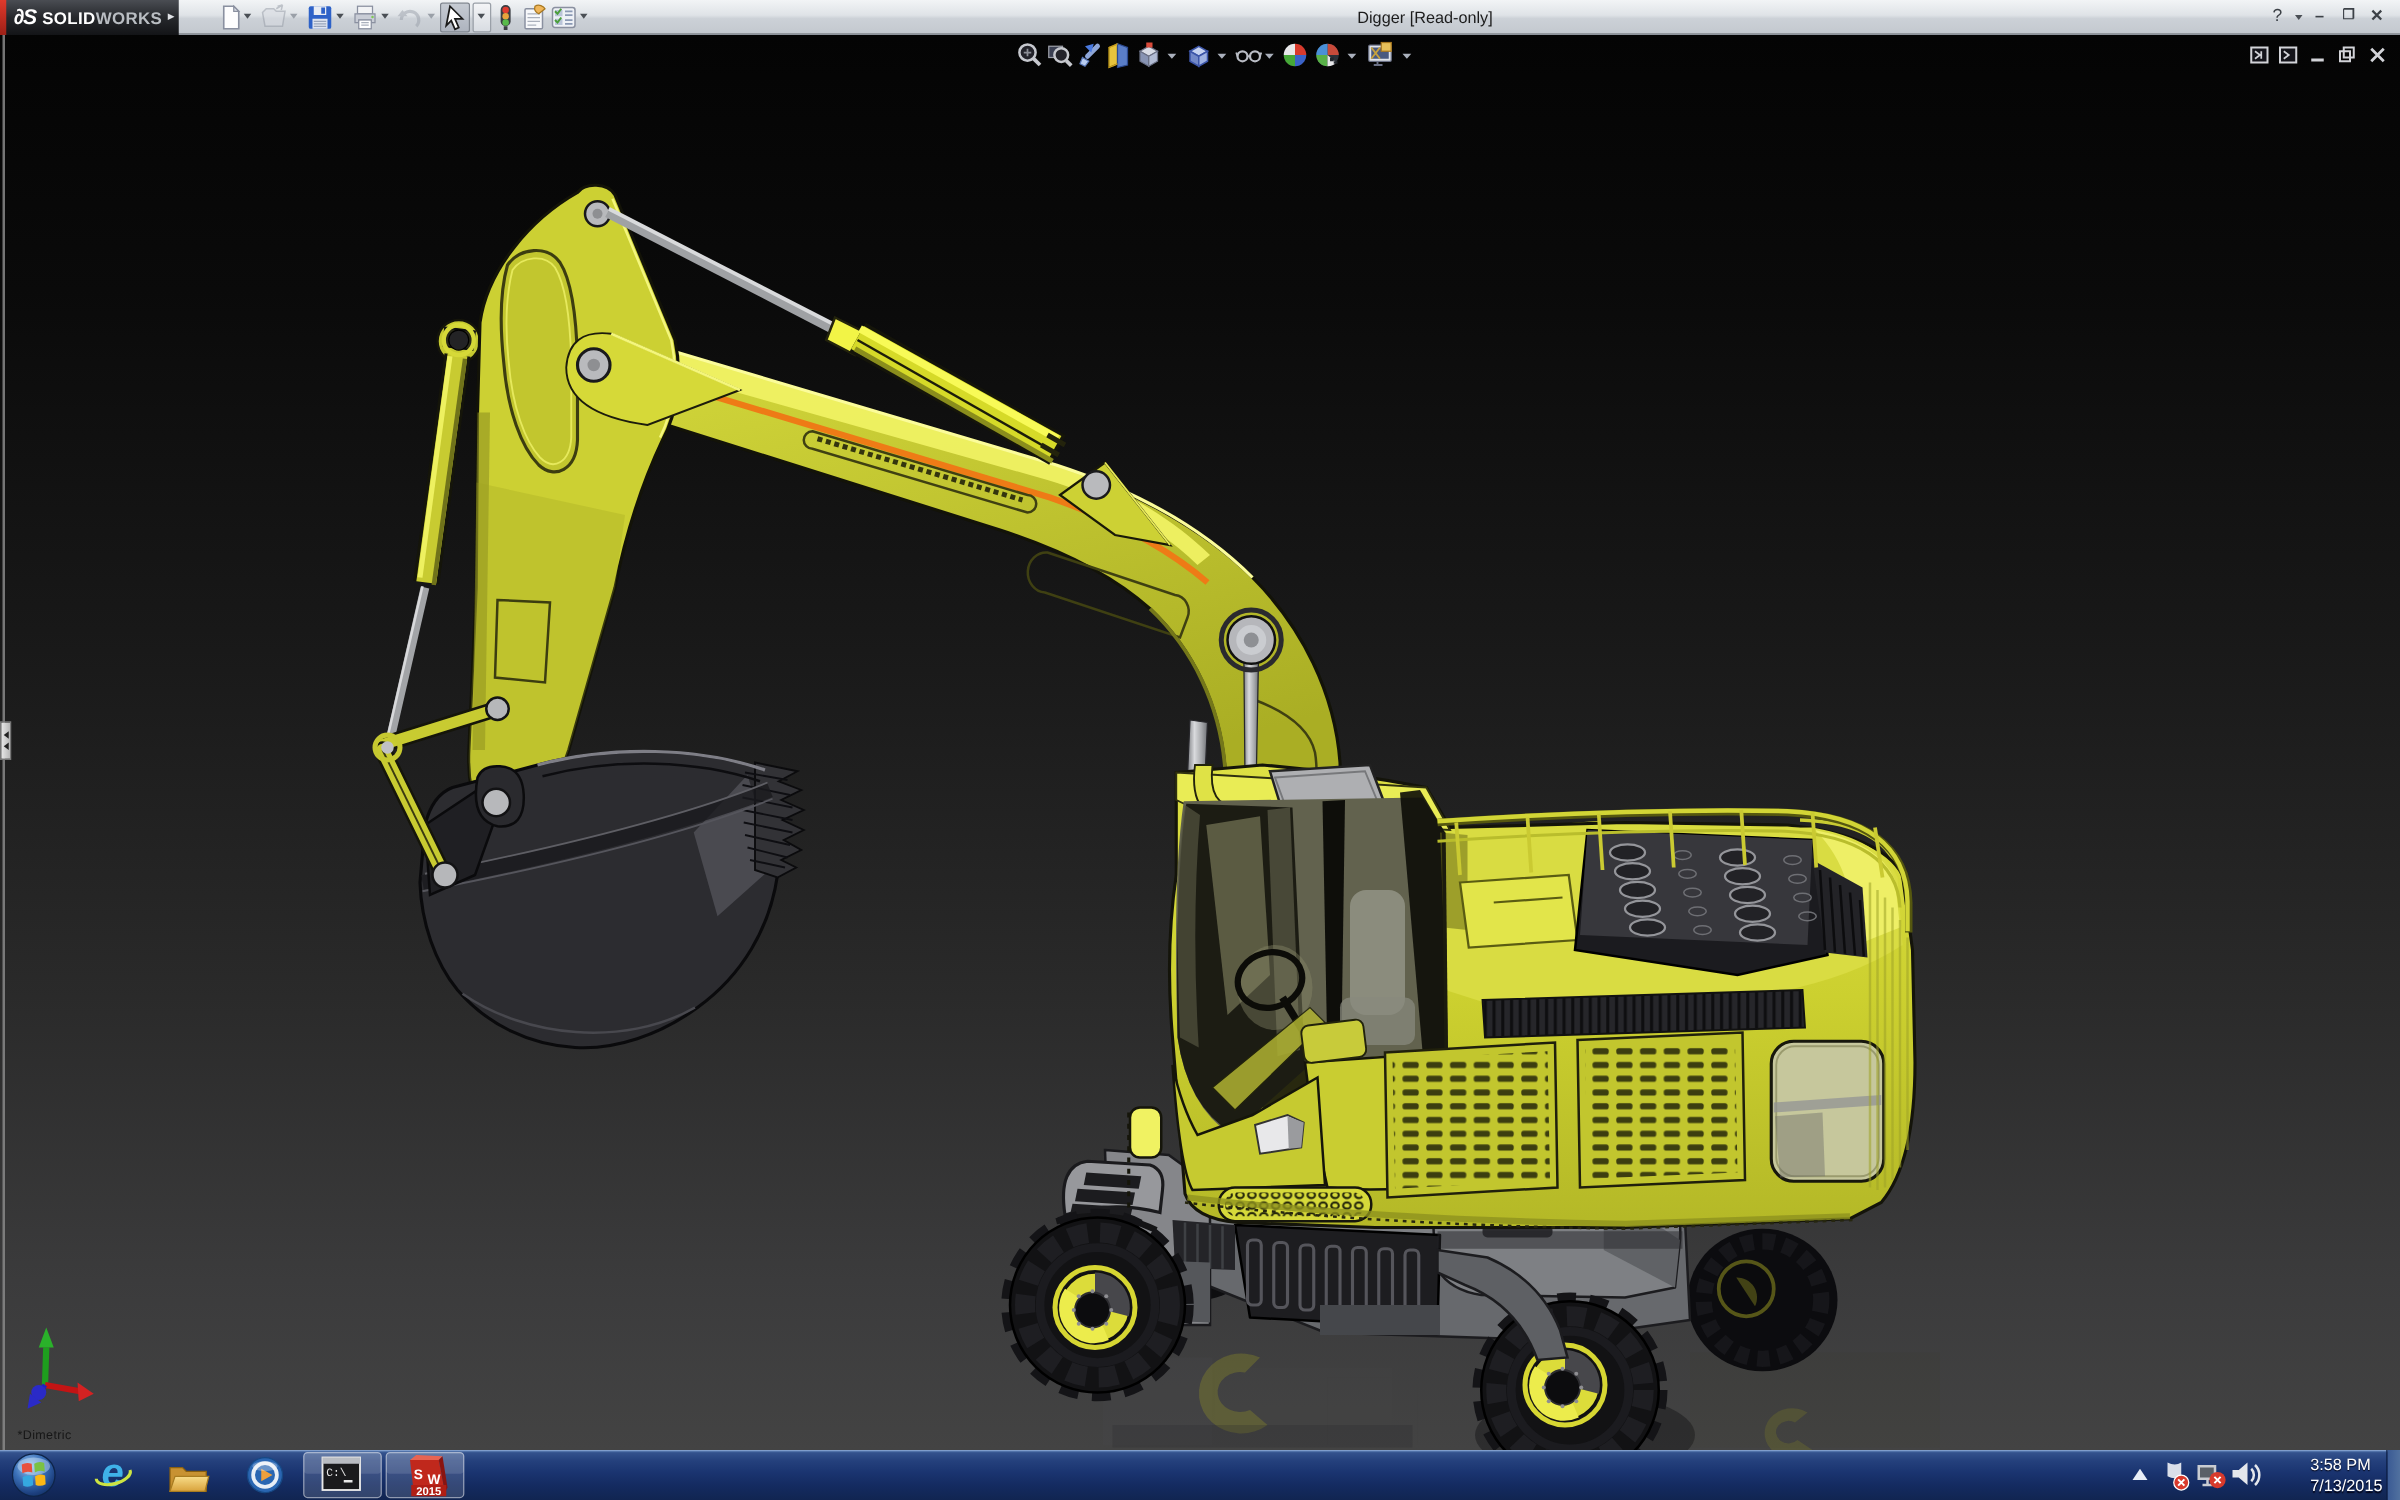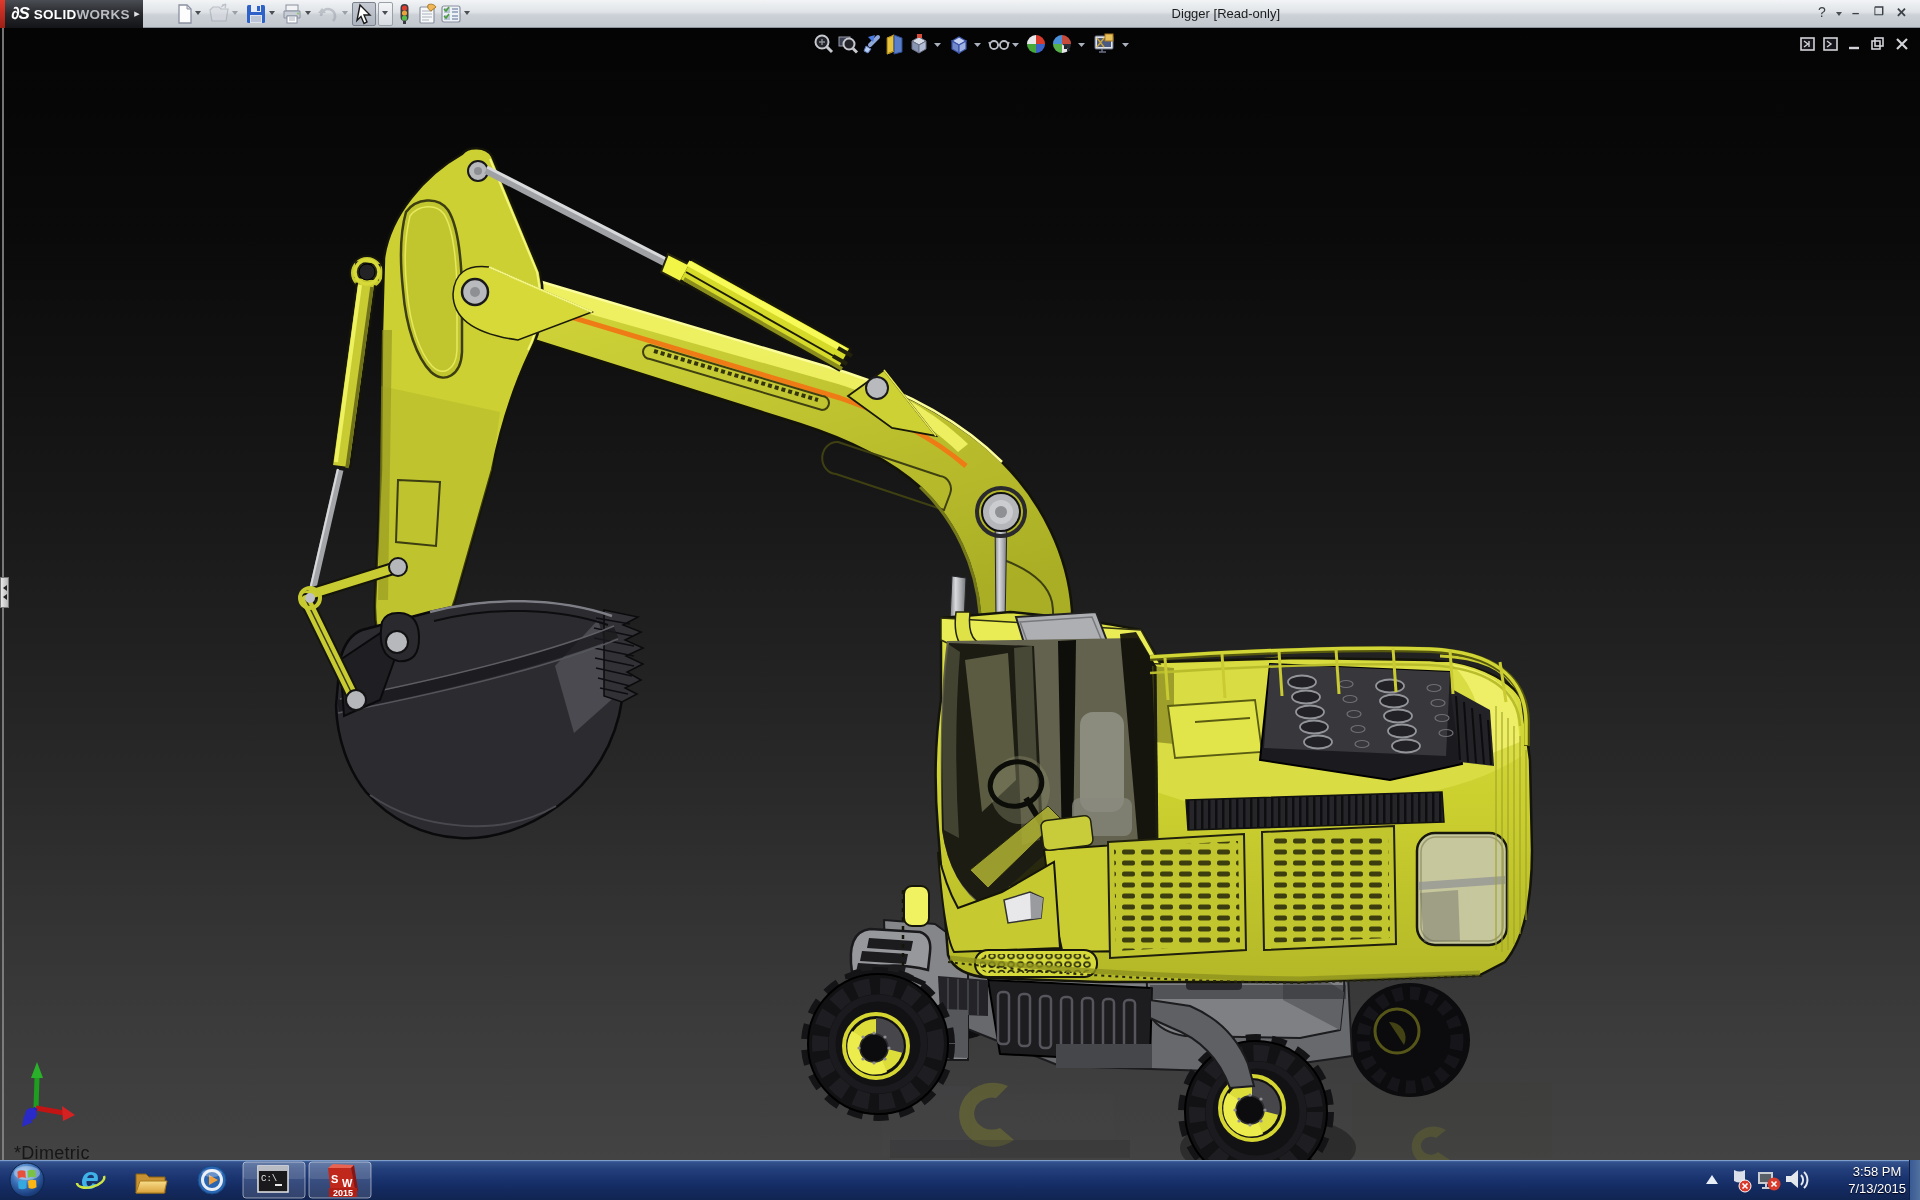--- a/index.html
+++ b/index.html
@@ -11,38 +11,38 @@
 #swlogo{position:absolute;left:0;top:0;width:143px;height:28px;
  background:linear-gradient(#4a4d53,#26282c 50%,#131417);display:flex;align-items:center}
 #swlogo .red{position:absolute;left:0;top:0;width:5px;height:28px;background:linear-gradient(#e03a2c,#9c1f16)}
 #swlogo .ds{color:#fff;font-style:italic;font-weight:bold;font-size:17px;margin-left:11px;letter-spacing:-1px}
 #swlogo .t1{color:#fff;font-weight:bold;font-size:13.5px;letter-spacing:.3px;margin-left:5px}
 #swlogo .t2{color:#b9bdc2;font-weight:bold;font-size:13.5px;letter-spacing:.3px}
 #expbtn{position:absolute;left:131px;top:0;width:12px;height:28px;color:#dfe2e6;font-size:7px;line-height:28px;text-align:center}
 .tbicon{position:absolute;top:3px;width:22px;height:22px}
 .drop{position:absolute;top:11px;width:0;height:0;border-left:3.5px solid transparent;border-right:3.5px solid transparent;border-top:4px solid #4a4f55}
 .dropd{border-top-color:#9aa0a8}
-#title-text{position:absolute;left:1000px;top:6px;width:280px;text-align:right;font-size:13px;color:#1c1c1c}
+#title-text{position:absolute;left:1000px;top:6px;width:280px;text-align:center;font-size:13px;color:#1c1c1c}
 .winbtn{position:absolute;top:5px;color:#3c4147;font-size:13px;font-weight:bold}
 
 #viewport{position:absolute;left:0;top:28px;width:1920px;height:1132px;
  background:linear-gradient(#040404 0%,#0a0a0a 18%,#181818 42%,#2a2a2a 68%,#3b3b3c 88%,#434343 100%);z-index:1}
 #vline{position:absolute;left:2px;top:28px;width:2px;height:1132px;background:#888;opacity:.85;z-index:2}
 #vtab{position:absolute;left:0;top:577px;width:9px;height:31px;background:linear-gradient(90deg,#e8e8e8,#b8b8b8);border:1px solid #777;z-index:3;
  display:flex;flex-direction:column;align-items:center;justify-content:center;gap:3px}
 #vtab i{width:0;height:0;border-top:3px solid transparent;border-bottom:3px solid transparent;border-right:4px solid #222}
-#dimetric{position:absolute;left:14px;top:1143px;font-size:18px;color:#161616;z-index:3;letter-spacing:.3px}
+#dimetric{position:absolute;left:14px;top:1143px;font-size:10px;color:#161616;z-index:3;letter-spacing:.3px}
 #hud{position:absolute;left:806px;top:33px;height:22px;z-index:5}
 
 #taskbar{position:absolute;left:0;top:1160px;width:1920px;height:40px;z-index:40;
  background:linear-gradient(#5178b0 0%,#33518c 6%,#24407c 22%,#1a3470 45%,#142b61 70%,#112551 100%)}
 #taskbar::before{content:"";position:absolute;left:0;top:0;width:100%;height:1px;background:#7f9dcb}
 #tray{position:absolute;right:12px;top:0;height:40px;color:#fff}
 #showdesk{position:absolute;right:0;top:0;width:11px;height:40px;background:linear-gradient(90deg,#3a5a94,#51719f);border-left:1px solid #0d1f45}
-#clock{position:absolute;right:14px;top:3px;text-align:center;color:#fff;font-size:13px;line-height:17px;text-shadow:0 1px 1px #001}
+#clock{position:absolute;right:14px;top:3px;color:#fff;font-size:13px;line-height:17px;text-shadow:0 1px 1px #001}
 </style>
 </head>
 <body>
 <div id="page">
   <div id="viewport"></div>
   <div id="vline"></div>
   <div id="vtab">
       <i></i>
       <i></i>
     </div>

